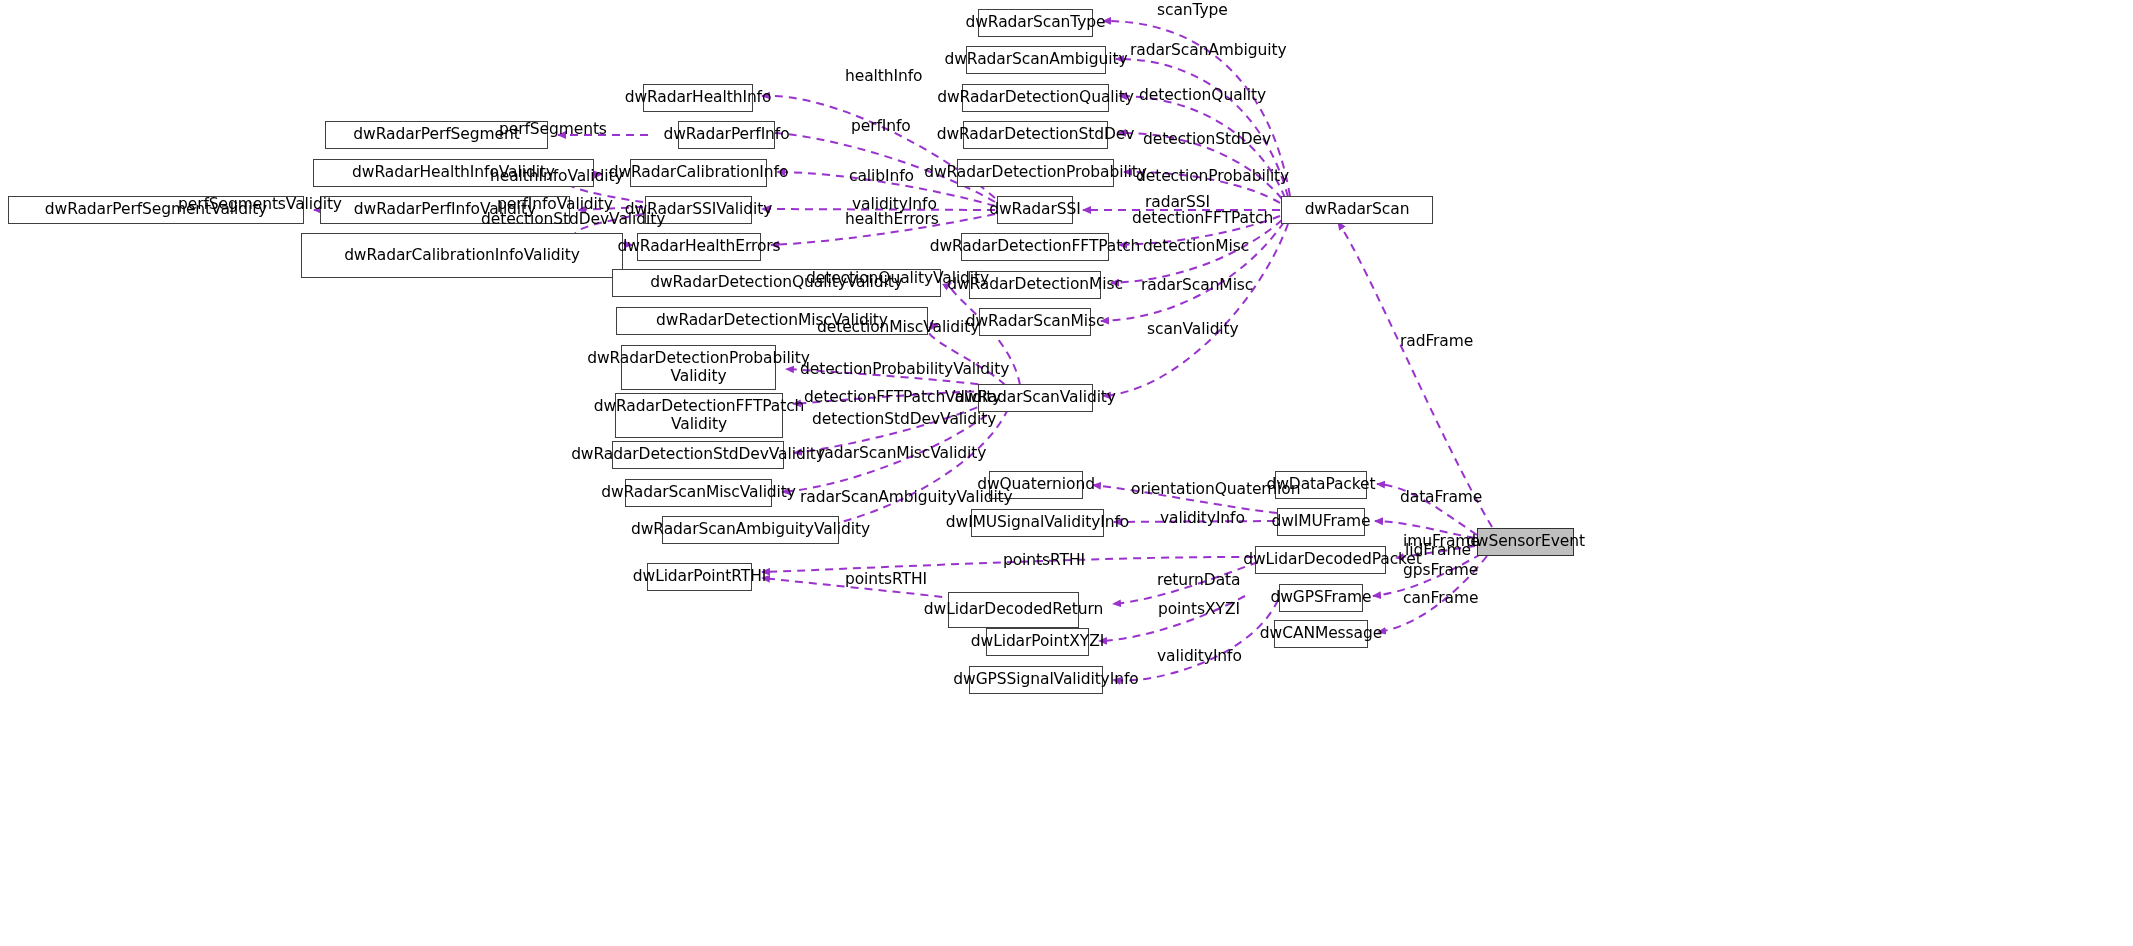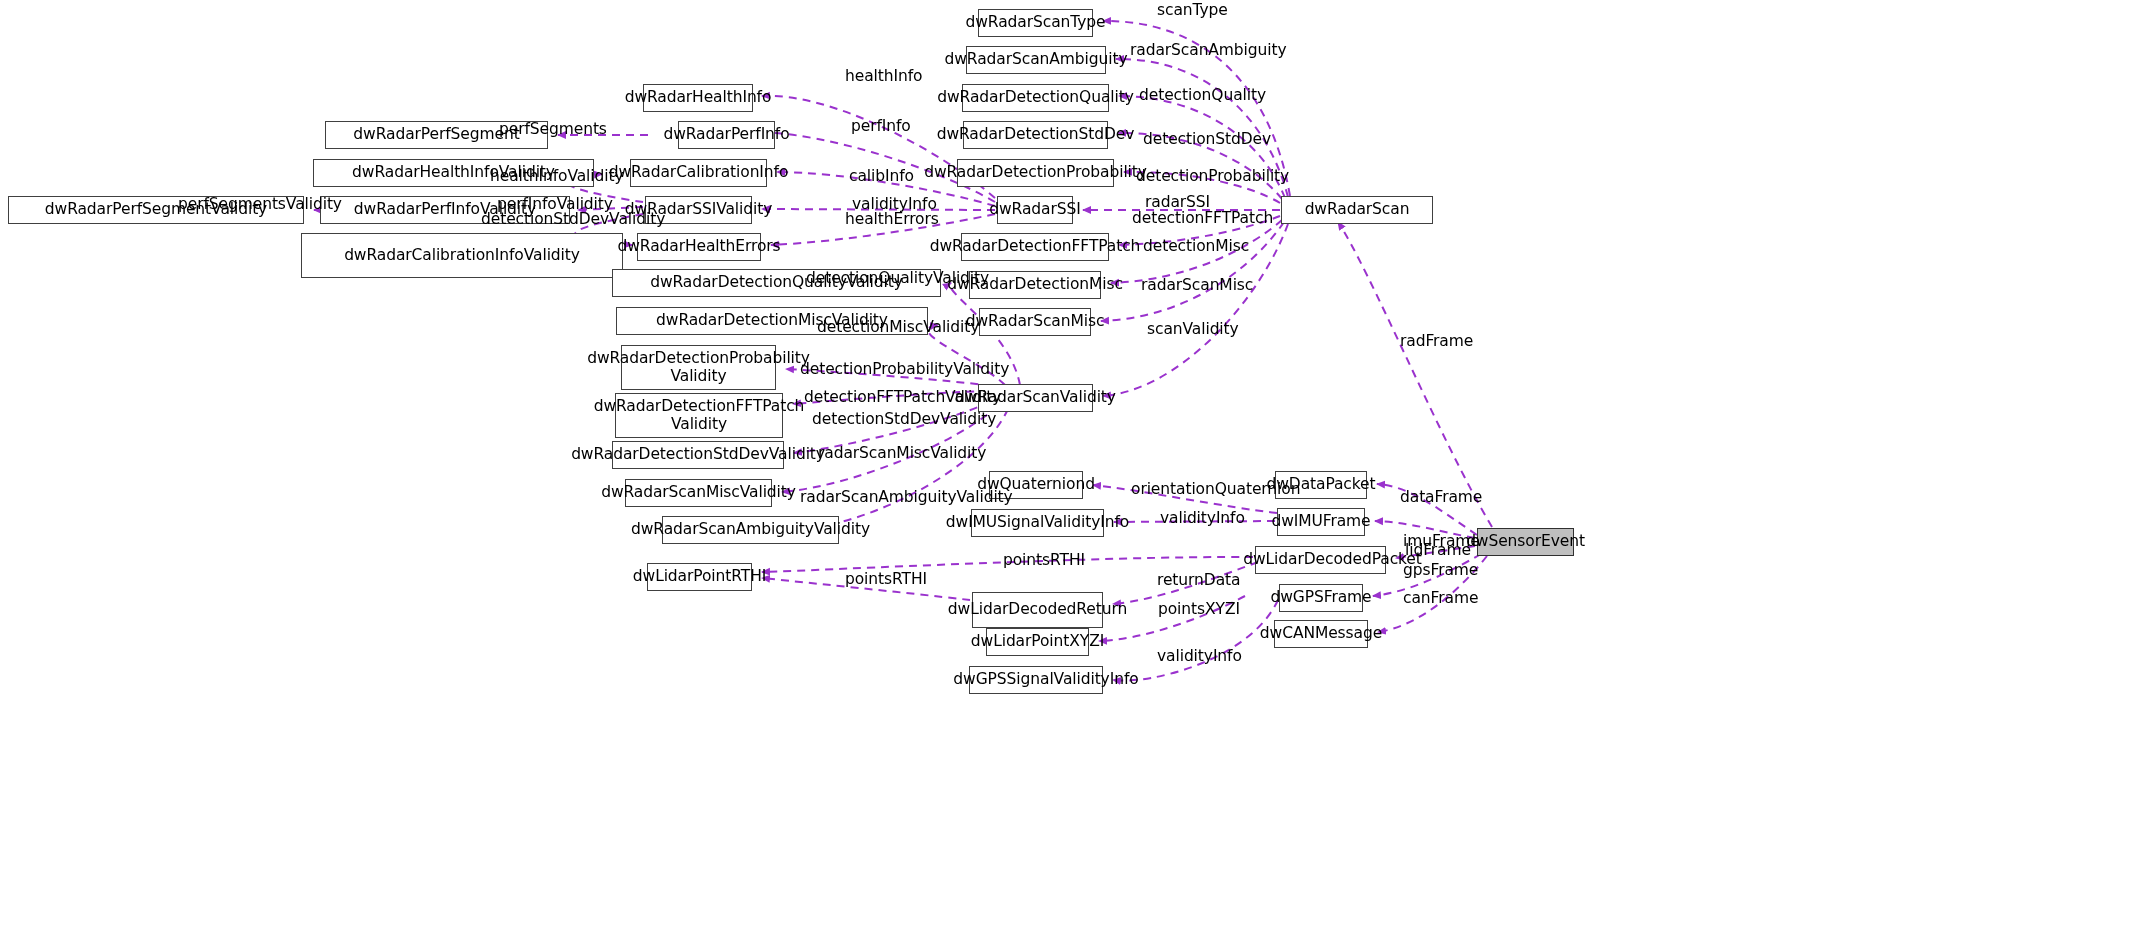--- a/index.html
+++ b/index.html
@@ -176,21 +176,21 @@
       <div class="node" style="left: 966px; top: 46px; width: 140px; height: 28px;">dwRadarScanAmbiguity</div>
       <div class="node" style="left: 962px; top: 84px; width: 147px; height: 28px;">dwRadarDetectionQuality</div>
       <div class="node" style="left: 963px; top: 121px; width: 145px; height: 28px;">dwRadarDetectionStdDev</div>
       <div class="node" style="left: 957px; top: 159px; width: 157px; height: 28px;">dwRadarDetectionProbability</div>
       <div class="node" style="left: 997px; top: 196px; width: 76px; height: 28px;">dwRadarSSI</div>
       <div class="node" style="left: 961px; top: 233px; width: 148px; height: 28px;">dwRadarDetectionFFTPatch</div>
       <div class="node" style="left: 969px; top: 271px; width: 132px; height: 28px;">dwRadarDetectionMisc</div>
       <div class="node" style="left: 979px; top: 308px; width: 112px; height: 28px;">dwRadarScanMisc</div>
       <div class="node" style="left: 989px; top: 471px; width: 94px; height: 28px;">dwQuaterniond</div>
       <div class="node" style="left: 971px; top: 509px; width: 133px; height: 28px;">dwIMUSignalValidityInfo</div>
-      <div class="node" style="left: 972px; top: 592px; width: 131px; height: 36px;">dwLidarDecodedReturn</div>
+      <div class="node" style="left: 948px; top: 592px; width: 131px; height: 36px;">dwLidarDecodedReturn</div>
       <div class="node" style="left: 986px; top: 628px; width: 103px; height: 28px;">dwLidarPointXYZI</div>
       <div class="node" style="left: 969px; top: 666px; width: 134px; height: 28px; padding-left: 20px;">dwGPSSignalValidityInfo</div>
       <div class="node" style="left: 1281px; top: 196px; width: 152px; height: 28px;">dwRadarScan</div>
       <div class="node" style="left: 1275px; top: 471px; width: 92px; height: 28px;">dwDataPacket</div>
       <div class="node" style="left: 1277px; top: 508px; width: 88px; height: 28px;">dwIMUFrame</div>
       <div class="node" style="left: 1255px; top: 546px; width: 131px; height: 28px; padding-left: 24px;">dwLidarDecodedPacket</div>
       <div class="node" style="left: 1279px; top: 584px; width: 84px; height: 28px;">dwGPSFrame</div>
       <div class="node" style="left: 1274px; top: 620px; width: 94px; height: 28px;">dwCANMessage</div>
       <div class="node highlight" style="left: 1477px; top: 528px; width: 97px; height: 28px;">dwSensorEvent</div>
     </div>

